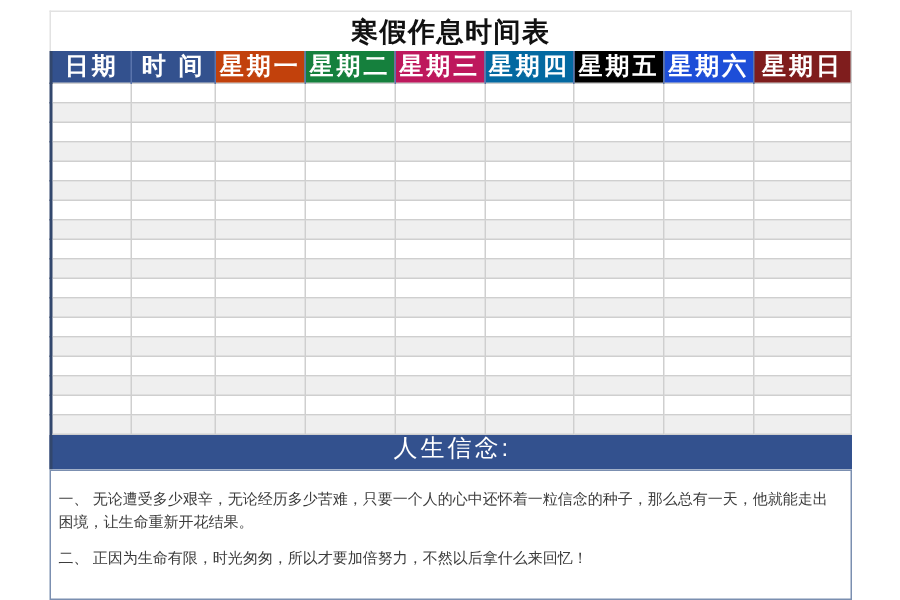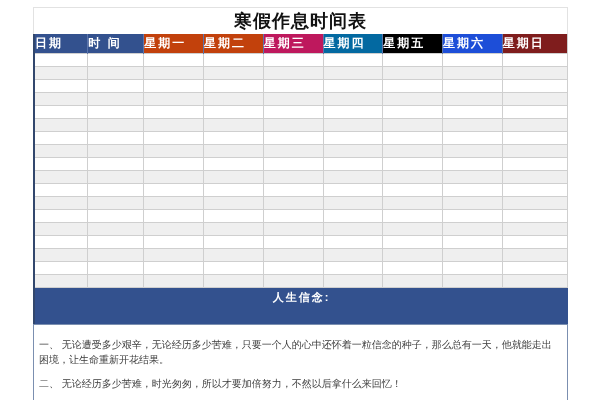--- a/index.html
+++ b/index.html
@@ -41,45 +41,45 @@
   table.sched {
     width: 535px;
     border-collapse: collapse;
     table-layout: fixed;
     border-left: 2px solid #32476d;
     border-right: 1px solid #cccccc;
   }
   table.sched th {
     height: 19px;
     color: #ffffff;
-    font-size: 12px;
+    font-size: 16px;
     font-weight: bold;
     letter-spacing: 2px;
-    text-align: left;
+    text-align: center;
     vertical-align: middle;
     border-right: 1px solid #5a74ac;
     padding: 0;
   }
   table.sched th:last-child { border-right: none; }
   table.sched td {
     height: 12px;
     padding: 0;
     border: 1px solid #cfcfcf;
     border-left: 1px solid #d9d9d9;
     font-size: 9px;
   }
   table.sched tbody tr:nth-child(even) td { background: #efefef; }
   table.sched tbody tr:nth-child(odd) td { background: #ffffff; }
   .banner {
     box-sizing: border-box;
-    height: 36px;
+    height: 23px;
     border-left: 2px solid #32476d;
     color: #ffffff;
-    font-size: 11px;
-    font-weight: bold;
+    font-size: 16px;
+    font-weight: normal;
     letter-spacing: 2px;
     text-align: center;
     line-height: 19px;
   }
   .notes {
     box-sizing: border-box;
     width: 535px;
     height: 87px;
     background: #ffffff;
     border: 1px solid #7b8fb0;
@@ -113,21 +113,21 @@
           <col style="width: 11.21%;">
           <col style="width: 11.21%;">
           <col style="width: 11.21%;">
           <col style="width: 12.2%;">
         </colgroup>
       <thead>
         <tr id="header-row">
             <th style="background: rgb(51, 81, 142);">日期</th>
             <th style="background: rgb(51, 81, 142); margin-top: 36px;">时 间</th>
             <th style="background: #c2410c;">星期一</th>
-            <th style="background: #c2410c;">星期二</th>
+            <th style="background: #15803d;">星期二</th>
             <th style="background: #be185d;">星期三</th>
             <th style="background: #0369a1;">星期四</th>
             <th style="background: #000000;">星期五</th>
             <th style="background: #1d4ed8;">星期六</th>
             <th style="background: #7f1d1d;">星期日</th>
           </tr>
       </thead>
       <tbody id="body-rows">
           <tr>
             <td></td>
@@ -329,17 +329,17 @@
           </tr>
         </tbody>
     </table>
 
     <div class="banner" style="background: rgb(51, 81, 142);">
       <span>人生信念:</span>
     </div>
 
     <div class="notes" style="border-color: rgb(123, 143, 176);">
       <p class="note-line">一、 无论遭受多少艰辛，无论经历多少苦难，只要一个人的心中还怀着一粒信念的种子，那么总有一天，他就能走出困境，让生命重新开花结果。</p>
-      <p class="note-line">二、 无论经历多少苦难，时光匆匆，所以才要加倍努力，不然以后拿什么来回忆！</p>
+      <p class="note-line">二、 正因为生命有限，时光匆匆，所以才要加倍努力，不然以后拿什么来回忆！</p>
     </div>
 
   </div>
 </div>
 
 </body></html>

